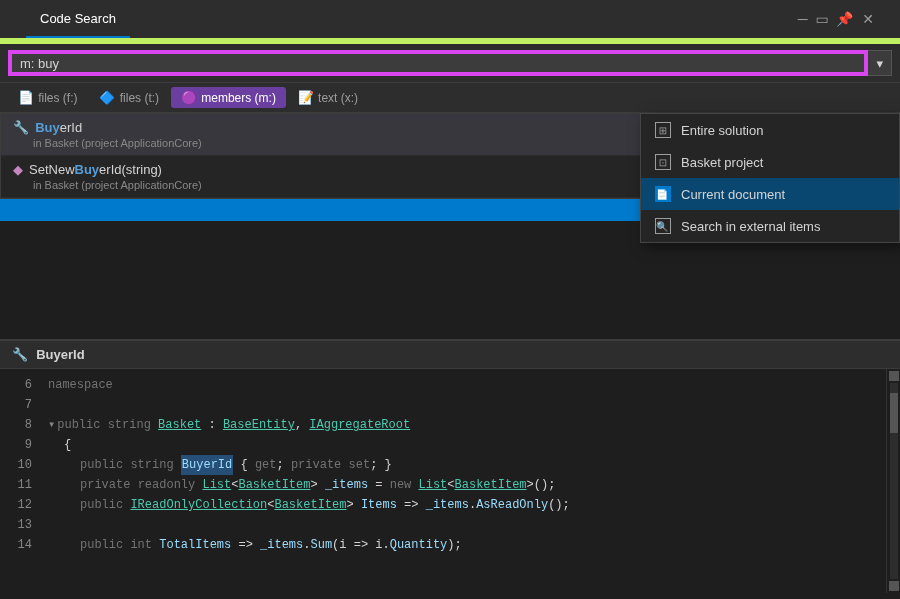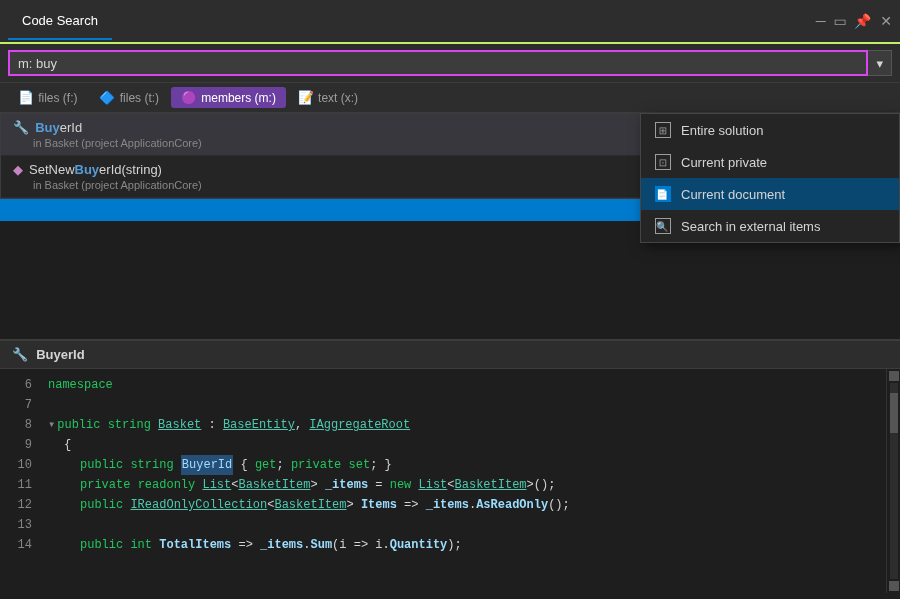--- a/index.html
+++ b/index.html
@@ -13,22 +13,22 @@
       overflow: hidden;
       position: relative;
     }
 
     
     .title-bar {
       display: flex;
       align-items: center;
       background: #2d2d2d;
       height: 44px;
-      padding: 0 8px;
-      border-bottom: 2px solid #bef264;
+      padding: 0 26px;
+      border-bottom: 6px solid #bef264;
     }
     .tab {
       padding: 10px 14px;
       cursor: pointer;
       font-size: 13px;
       color: #9d9d9d;
       position: relative;
     }
     .tab.active {
       color: #ffffff;
@@ -51,21 +51,21 @@
       background: #2d2d2d;
       padding: 6px 8px;
       border-bottom: 1px solid #3c3c3c;
     }
     .search-input-row {
       display: flex;
       align-items: center;
     }
     .search-input {
       background: #3c3c3c;
-      border: 2px solid #d946ef;
+      border: 4px solid #d946ef;
       color: #d4d4d4;
       font-size: 13px;
       padding: 4px 8px;
       flex: 1;
       outline: none;
       height: 26px;
     }
     .search-scope-btn {
       background: #3c3c3c;
       border: 1px solid #555;
@@ -231,24 +231,24 @@
       font-size: 12px;
       font-family: 'Consolas', 'Courier New', monospace;
       line-height: 20px;
       overflow: hidden;
     }
     .code-line {
       white-space: pre;
       display: flex;
       align-items: center;
     }
-    .kw { color: #22c55e; }
+    .kw { color: #737373; }
     .kw2 { color: #4ec9b0; text-decoration: underline; }
     .hl { background: #264f78; color: #9cdcfe; padding: 0 1px; }
-    .prop { color: #9cdcfe; font-weight: bold; }
+    .prop { color: #9cdcfe; }
     .plain { color: #d4d4d4; }
     .collapse-arrow { color: #858585; margin-right: 2px; }
 
     
     .scrollbar-area {
       width: 14px;
       background: #1e1e1e;
       display: flex;
       flex-direction: column;
       align-items: center;
@@ -356,21 +356,21 @@
     </div>
   </div>
 
   <div class="dropdown-menu">
     <div class="dropdown-item">
       <div class="dropdown-icon">⊞</div>
       <span>Entire solution</span>
     </div>
     <div class="dropdown-item">
       <div class="dropdown-icon">⊡</div>
-      <span>Current private</span>
+      <span>Basket project</span>
     </div>
     <div class="dropdown-item active-item">
       <div class="dropdown-icon filled">📄</div>
       <span>Current document</span>
     </div>
     <div class="dropdown-item">
       <div class="dropdown-icon">🔍</div>
       <span>Search in external items</span>
     </div>
   </div>

